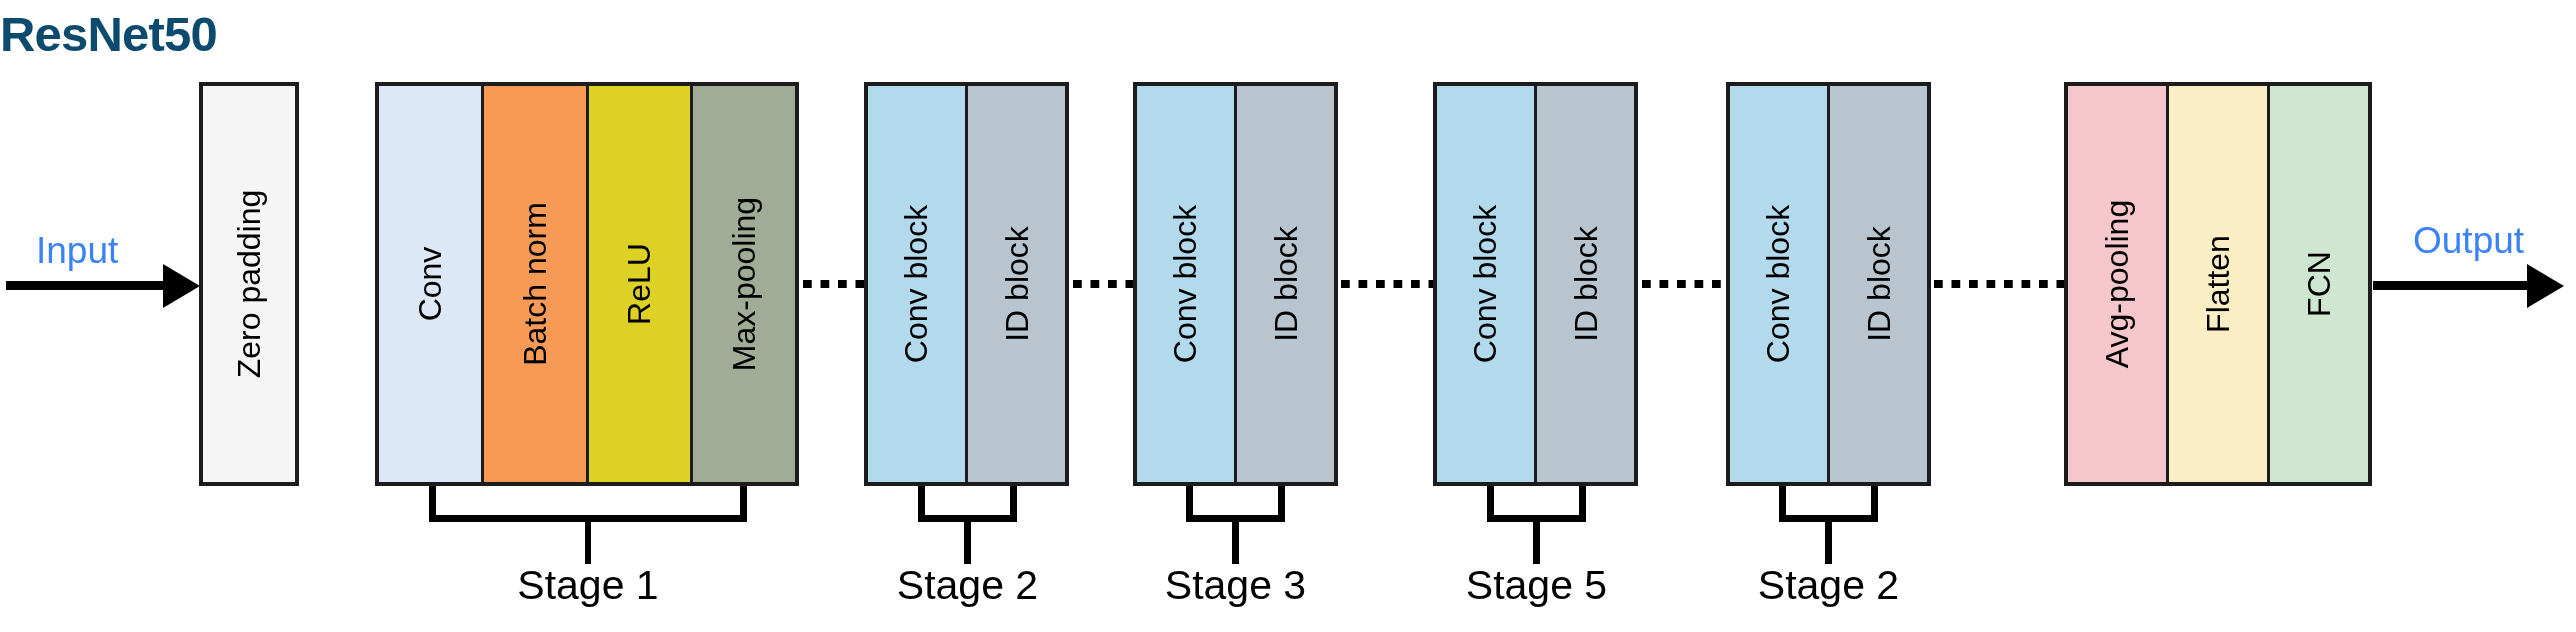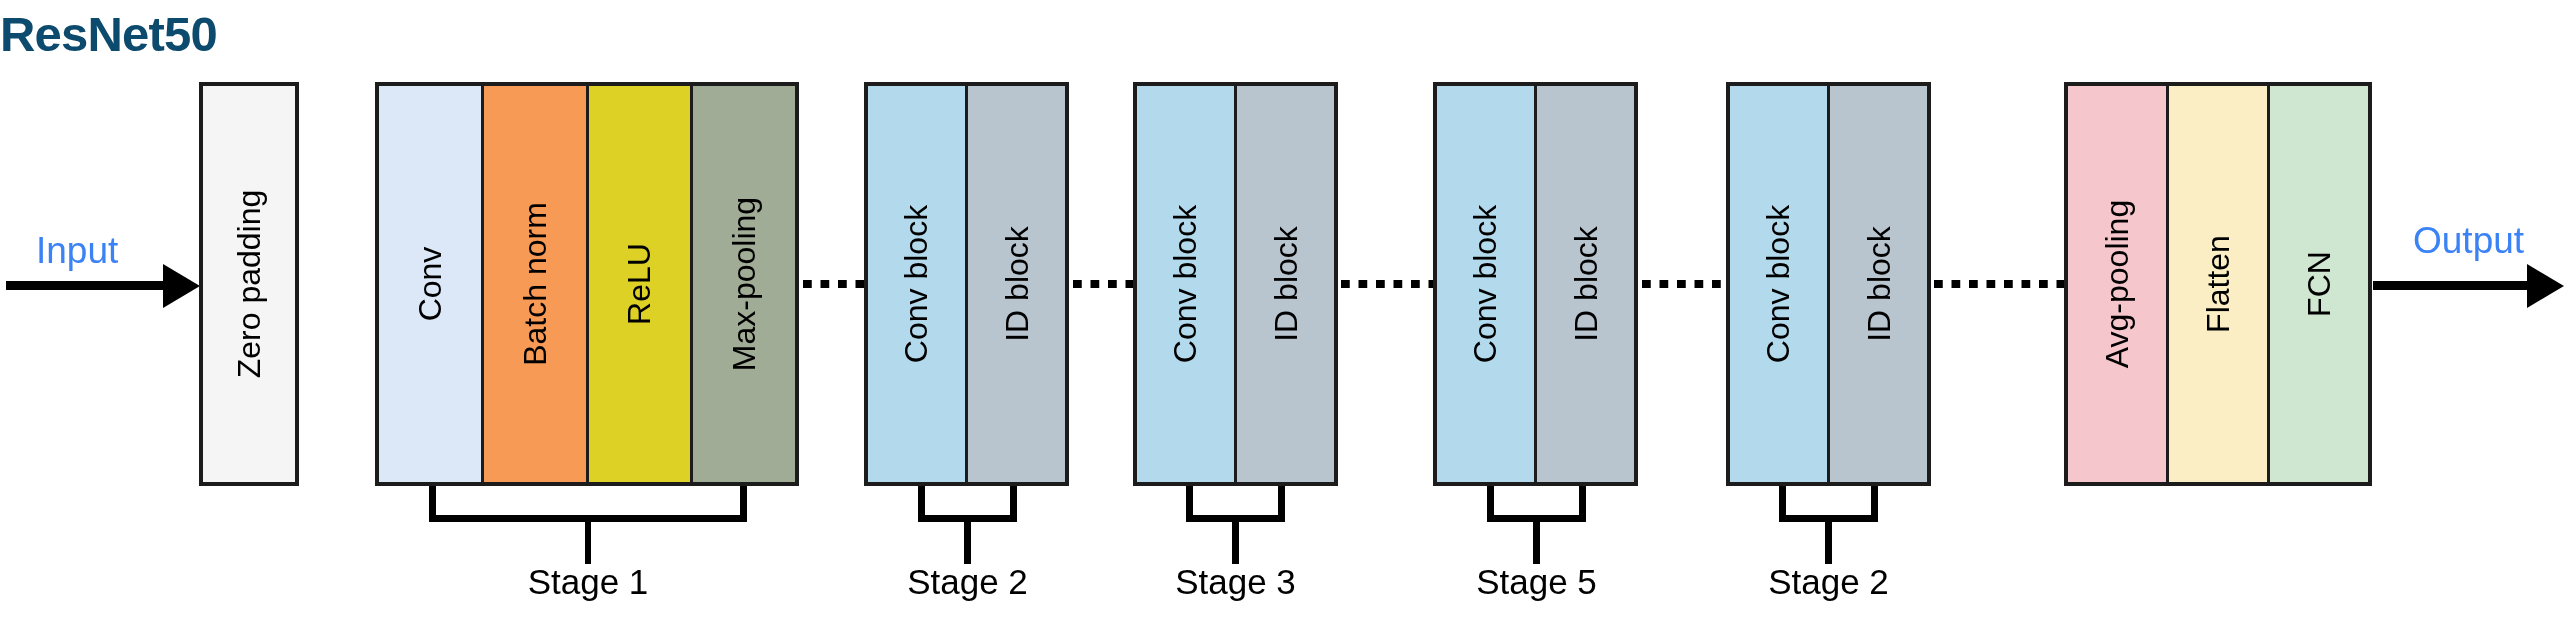--- a/index.html
+++ b/index.html
@@ -47,21 +47,21 @@
     position:absolute; top:0; width:7.2px; height:36px; background:#000000;
   }
   .bracket .tickL{left:0;}
   .bracket .tickR{right:0;}
   .bracket .stem{
     position:absolute; top:36px; left:50%; margin-left:-3.2px;
     width:6.4px; height:42px; background:#000000;
   }
   .bracket .slabel{
     position:absolute; top:76px; left:50%; transform:translateX(-50%);
-    white-space:nowrap; font-size:35px; color:#000000;
+    white-space:nowrap; font-size:41px; color:#000000;
   }
 
   
   .arrow-line{position:absolute; height:8.7px; background:#000000; top:281px;}
   .arrow-head{
     position:absolute; top:264px; width:0; height:0;
     border-top:22px solid transparent; border-bottom:22px solid transparent;
     border-left:37px solid #000000;
   }
   .io-label{position:absolute; font-size:37px; color:#3b82f6; white-space:nowrap;}

